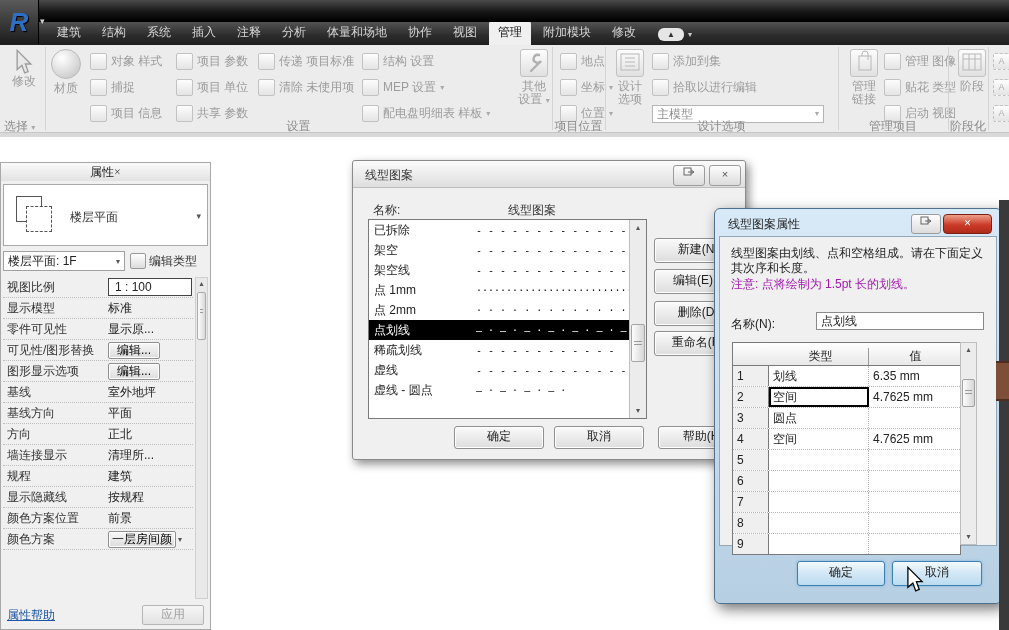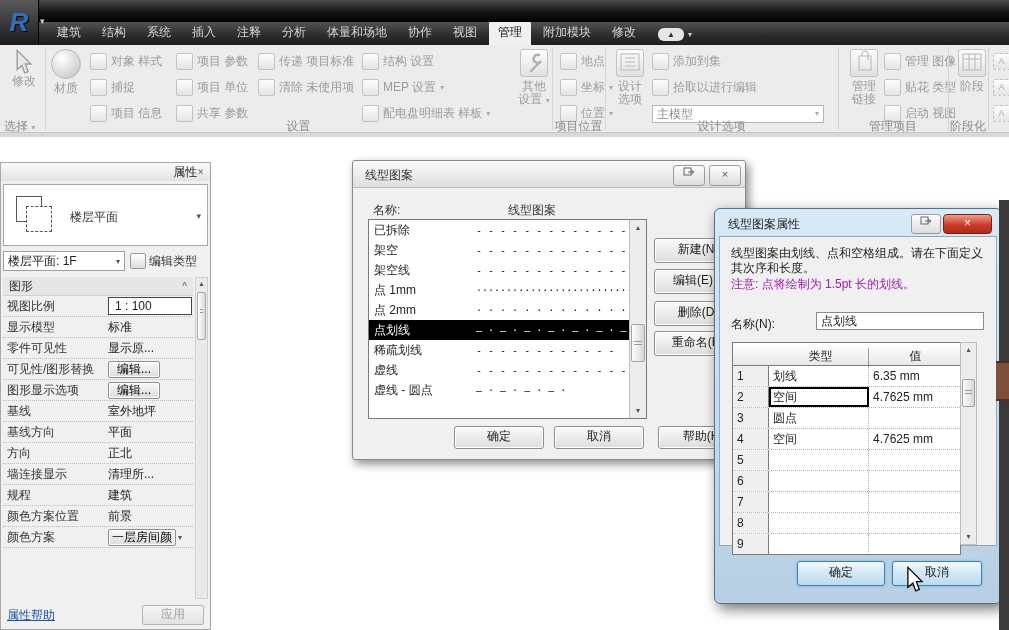--- a/index.html
+++ b/index.html
@@ -60,21 +60,21 @@
   
   #canvas{left:0;top:132px;width:1009px;height:498px;background:#fff;z-index:1;}
   #ribbonshadow{left:0;top:132px;width:1009px;height:5px;background:#d9d9d9;z-index:2;}
   #rightstrip{left:999px;top:200px;width:10px;height:430px;background:#3a3a3a;z-index:70;}
   #brownblock{left:996px;top:361px;width:13px;height:36px;background:#7d4f38;
     border-top:2px solid #4d2e1f;border-bottom:2px solid #4d2e1f;z-index:71;}
   
   #props{left:0;top:162px;width:211px;height:468px;background:#f0f0f0;
     border:1px solid #a8a8a8;box-sizing:border-box;z-index:3;}
   #propshead{position:absolute;left:0;top:0;width:100%;height:18px;
-    background:linear-gradient(#fafafa,#e2e2e2);display:flex;justify-content:flex-end;
+    background:linear-gradient(#fafafa,#e2e2e2);display:flex;justify-content:center;
     align-items:center;padding:0 6px;box-sizing:border-box;font-family:Liberation Serif, serif;}
   #typesel{position:absolute;left:2px;top:21px;width:205px;height:62px;background:#fff;
     border:1px solid #a8a8a8;box-sizing:border-box;}
   #typeico{position:absolute;left:8px;top:7px;width:46px;height:46px;background:#fff;}
   #typeico .sq1{position:absolute;left:4px;top:4px;width:24px;height:24px;
     border:1px solid #555;background:#fff;}
   #typeico .sq2{position:absolute;left:14px;top:14px;width:24px;height:24px;
     border:1px dashed #555;background:#fff;}
   #typename{position:absolute;left:66px;top:24px;color:#333;}
   #typedd{position:absolute;right:6px;top:26px;color:#555;font-size:9px;}
@@ -441,24 +441,20 @@
     <div id="instcombo">
         <span>楼层平面: 1F</span>
         <span class="ddp" style="color:#555">▾</span>
       </div>
     <div id="edittype">
         <span class="etico"></span>
         <span>编辑类型</span>
       </div>
   </div>
   <div id="grid">
-    <div class="ghead">
-      <span>图形</span>
-      <span style="font-size:10px;color:#555">^</span>
-    </div>
     <div class="prow">
         <div class="plab">视图比例</div>
         <div class="pvalc">
           <span class="vbox">1 : 100</span>
         </div>
       </div>
     <div class="prow">
         <div class="plab">显示模型</div>
         <div class="pvalc">
           <span>标准</span>
@@ -503,20 +499,26 @@
     <div class="prow">
         <div class="plab">墙连接显示</div>
         <div class="pvalc">
           <span>清理所...</span>
         </div>
       </div>
     <div class="prow">
         <div class="plab">规程</div>
         <div class="pvalc">
           <span>建筑</span>
+        </div>
+      </div>
+    <div class="prow">
+        <div class="plab">显示隐藏线</div>
+        <div class="pvalc">
+          <span>按规程</span>
         </div>
       </div>
     <div class="prow">
         <div class="plab">颜色方案位置</div>
         <div class="pvalc">
           <span>前景</span>
         </div>
       </div>
     <div class="prow">
         <div class="plab">颜色方案</div>

